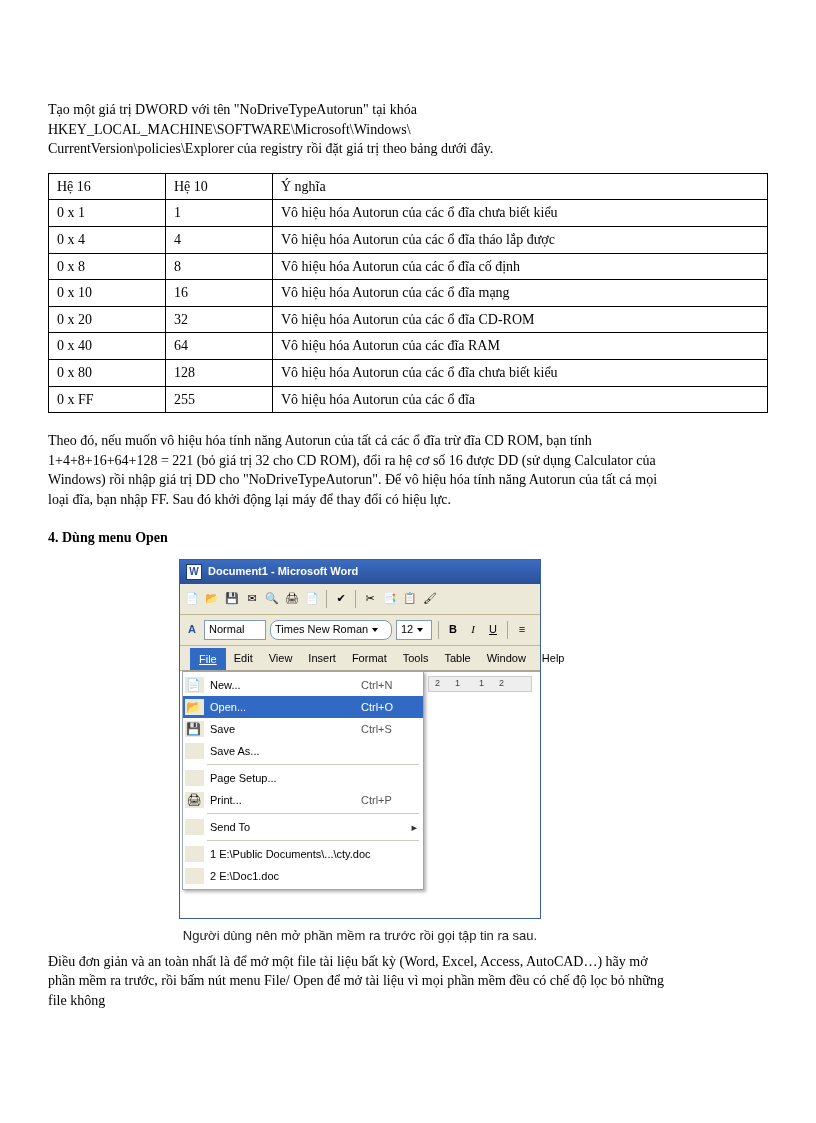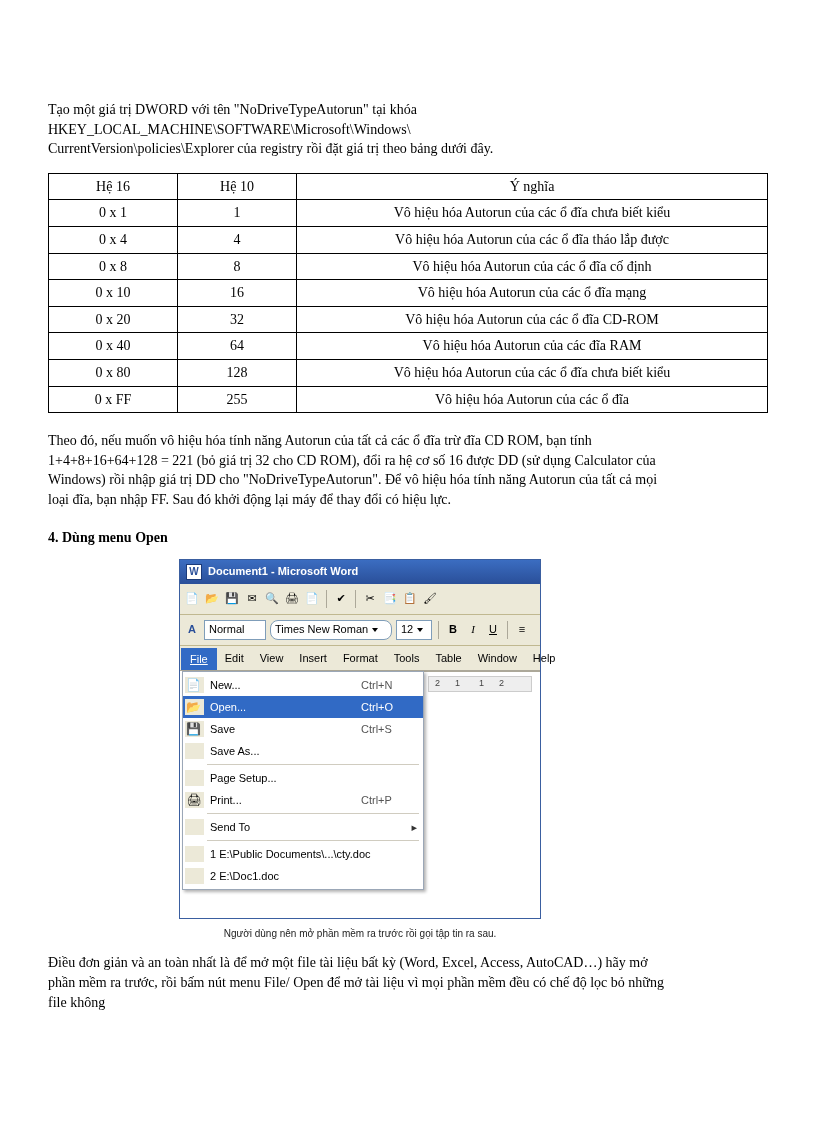--- a/index.html
+++ b/index.html
@@ -21,22 +21,22 @@
     margin: 0 0 14px 0;
   }
   .table {
     border-collapse: collapse;
     width: 720px;
     margin-top: 14px;
     margin-bottom: 18px;
   }
   .table td, .table th {
     border: 1px solid #000;
-    padding: 3px 14px;
-    text-align: center;
+    padding: 3px 8px;
+    text-align: left;
     font-weight: normal;
   }
   .table th {
     font-weight: normal;
   }
   .col1 { width: 100px; }
   .col2 { width: 90px; }
   .col3 { }
   .section-title {
     font-weight: bold;
@@ -109,21 +109,21 @@
   }
   .small-arrow {
     width: 0;
     height: 0;
     border-left: 3px solid transparent;
     border-right: 3px solid transparent;
     border-top: 4px solid #000;
     display: inline-block;
   }
   .menubar {
-    padding: 2px 2px 0 1px;
+    padding: 2px 2px 0 10px;
     display: flex;
     gap: 0;
     background: #ece9d8;
   }
   .menubar .menu-item {
     padding: 3px 8px;
     cursor: default;
   }
   .menubar .menu-item.active {
     background: #316ac5;
@@ -204,23 +204,23 @@
     margin: 2px 4px 2px 24px;
   }
   .dropdown .dd-arrow {
     margin-left: auto;
     color: #333;
   }
 
   .caption {
     text-align: center;
     font-family: Arial, sans-serif;
-    font-size: 10px;
+    font-size: 13px;
     color: #222;
-    margin: 8px 0 12px 0;
+    margin: 8px 0 6px 0;
   }
 </style>
 </head>
 <body>
 
 <div class="page">
 
   <p class="para">
     <span>Tạo một giá trị DWORD với tên "NoDriveTypeAutorun"   tại khóa</span><br>
     <span>HKEY_LOCAL_MACHINE\SOFTWARE\Microsoft\Windows\</span><br>

